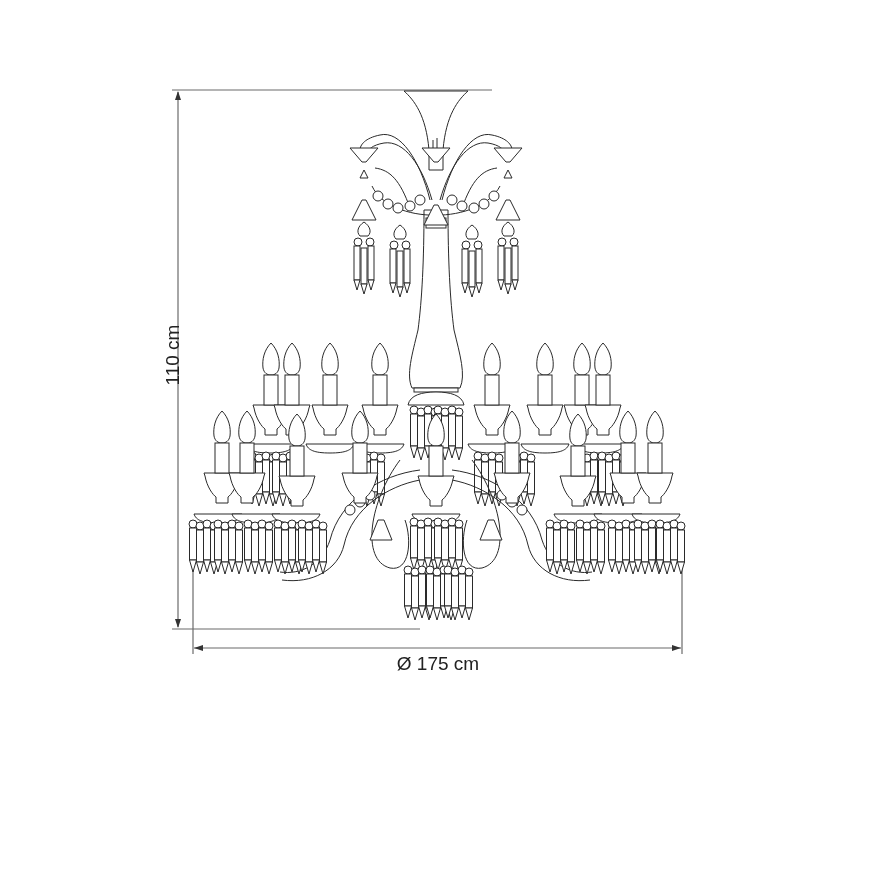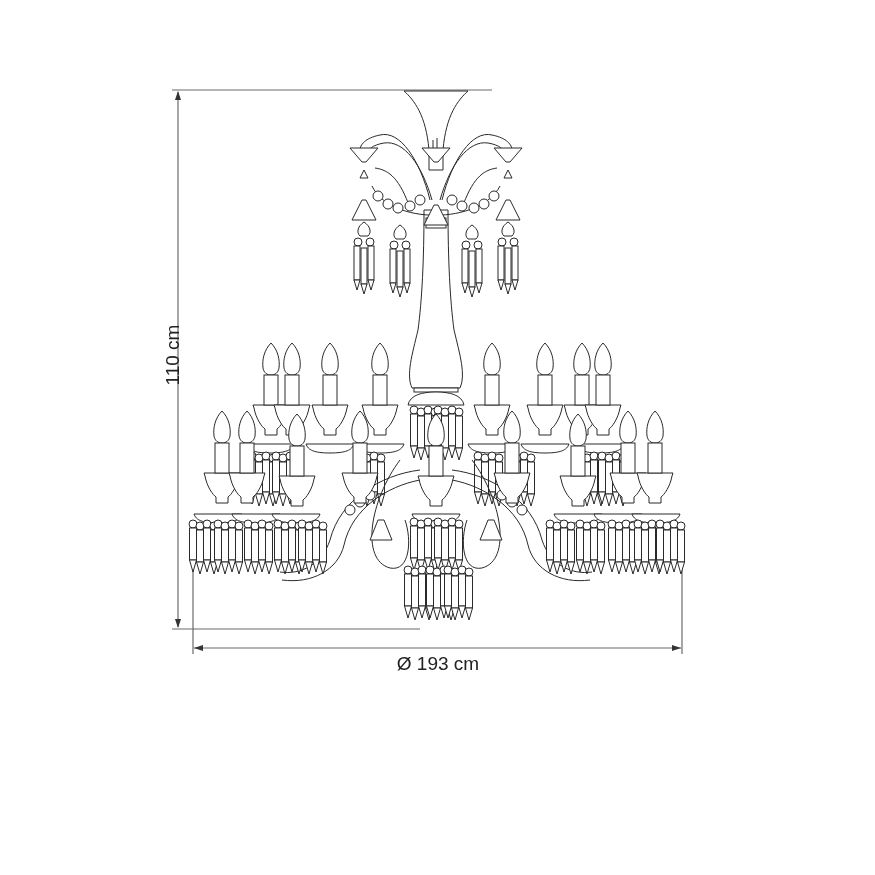--- a/index.html
+++ b/index.html
@@ -225,13 +225,13 @@
       <use href="#drops" x="424" y="522"></use>
       <use href="#drops" x="448" y="522"></use>
       <use href="#drops" x="418" y="570"></use>
       <use href="#drops" x="440" y="570"></use>
       <use href="#drops" x="458" y="570"></use>
     </g>
   </g>
 </svg>
 
 <div class="dim-text" id="height-label">110 cm</div>
-<div class="dim-text" id="width-label">Ø 193 cm</div>
+<div class="dim-text" id="width-label">Ø 175 cm</div>
 
 </body></html>

